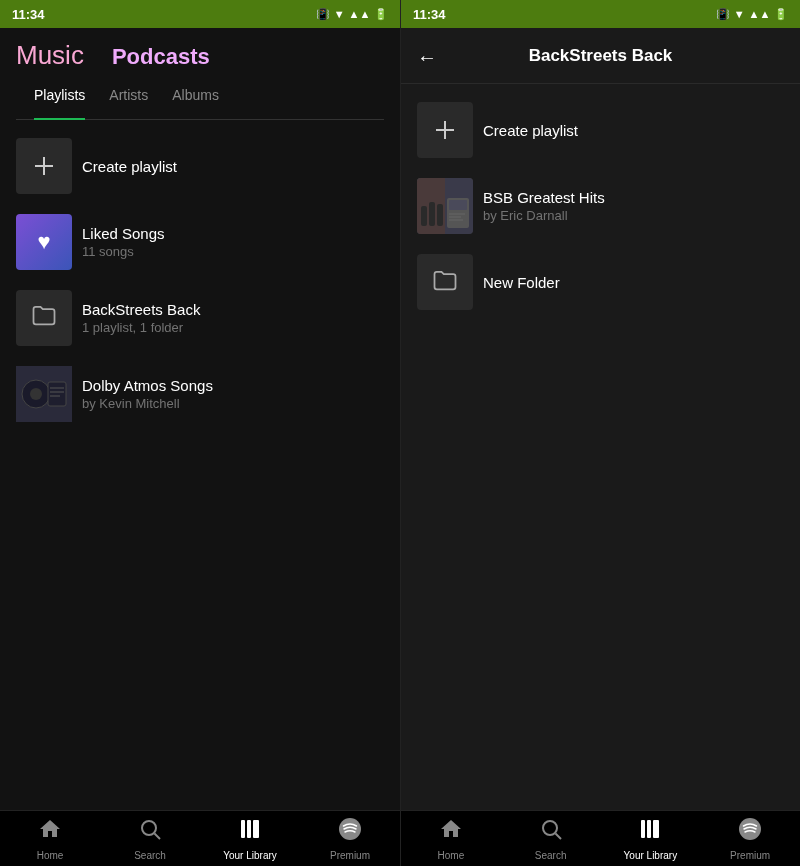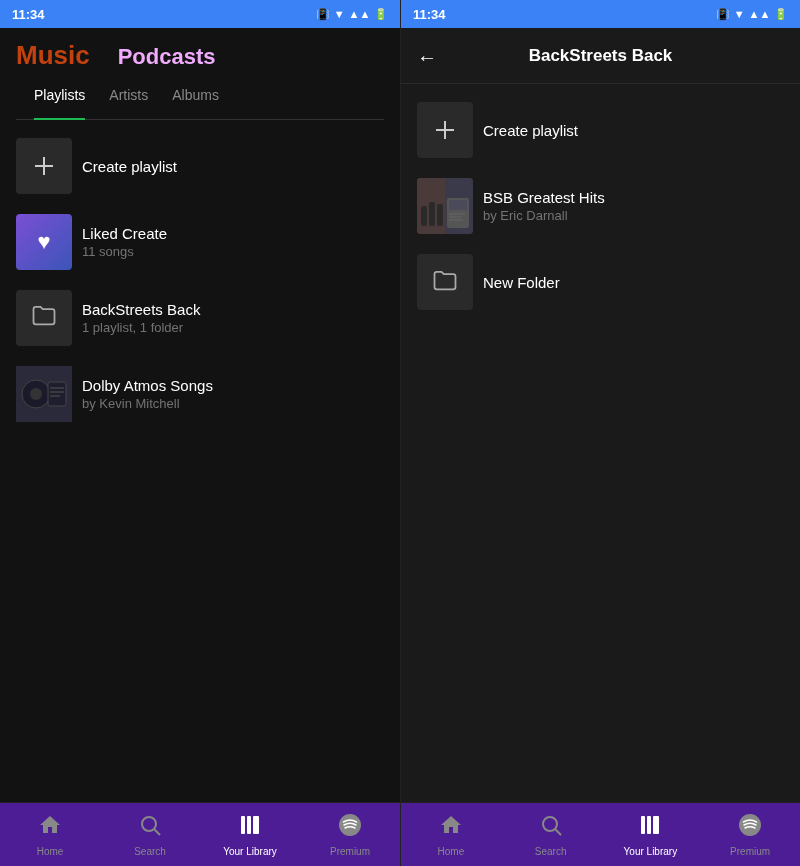--- a/index.html
+++ b/index.html
@@ -12,21 +12,21 @@
       overflow: hidden;
     }
 
     
     .status-bar {
       height: 28px;
       display: flex;
       align-items: center;
       justify-content: space-between;
       padding: 0 12px;
-      background: #3b82f6;
+      background: #4d7c0f;
     }
     .status-time {
       color: #fff;
       font-size: 13px;
       font-weight: 600;
     }
     .status-icons {
       display: flex;
       align-items: center;
       gap: 4px;
@@ -53,23 +53,23 @@
     .left-header {
       padding: 12px 16px 0;
     }
     .music-tabs {
       display: flex;
       align-items: baseline;
       gap: 18px;
       margin-bottom: 16px;
     }
     .tab-music {
-      color: #c2410c;
+      color: #f9a8d4;
       font-size: 26px;
-      font-weight: 700;
+      font-weight: 400;
     }
     .tab-podcasts {
       color: #f0abfc;
       font-size: 22px;
       font-weight: 600;
       margin-left: 10px;
     }
 
     .sub-tabs {
       display: flex;
@@ -133,22 +133,22 @@
       font-weight: 500;
     }
     .item-subtitle {
       color: #737373;
       font-size: 13px;
       margin-top: 2px;
     }
 
     
     .bottom-nav {
-      height: 64px;
-      background: #4c1d95;
+      height: 56px;
+      background: #000000;
       border-top: 1px solid #222;
       display: flex;
       align-items: center;
       justify-content: space-around;
     }
     .nav-item {
       display: flex;
       flex-direction: column;
       align-items: center;
       gap: 3px;
@@ -282,21 +282,21 @@
       <div class="item-info">
         <div class="item-title">Create playlist</div>
       </div>
     </div>
 
     <div class="list-item">
       <div class="thumb thumb-gradient">
         <span class="heart-icon">♥</span>
       </div>
       <div class="item-info">
-        <div class="item-title">Liked Create</div>
+        <div class="item-title">Liked Songs</div>
         <div class="item-subtitle">11 songs</div>
       </div>
     </div>
 
     <div class="list-item">
       <div class="thumb thumb-dark">
         <span class="folder-icon">
           <svg width="28" height="28" viewBox="0 0 24 24" fill="none" stroke="#aaa" stroke-width="1.5">
             <path d="M3 7a2 2 0 012-2h4l2 2h8a2 2 0 012 2v9a2 2 0 01-2 2H5a2 2 0 01-2-2V7z"></path>
           </svg>

